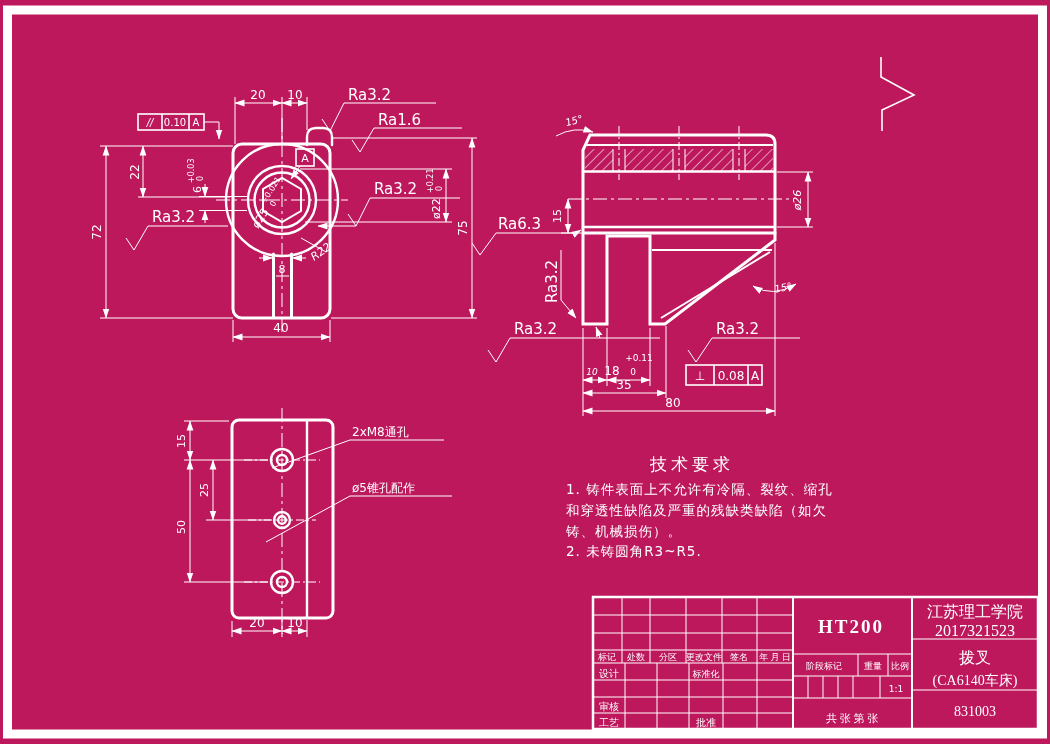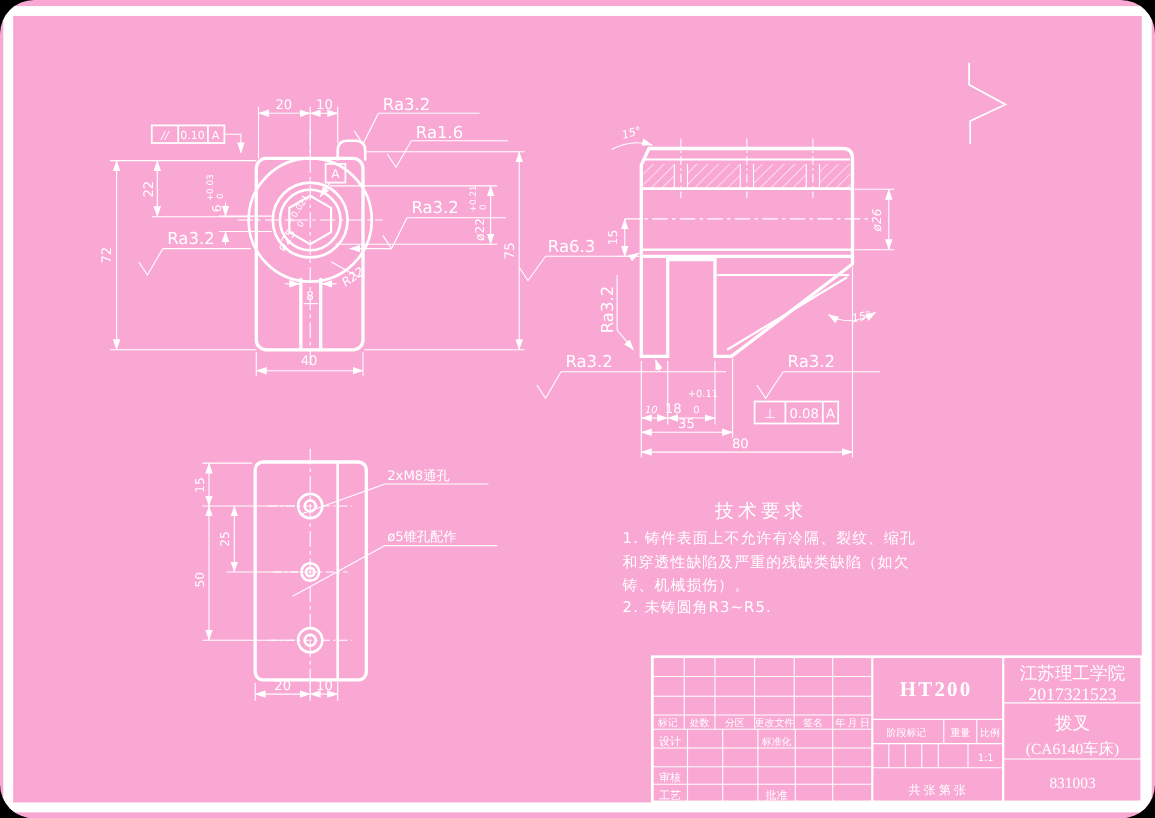--- a/index.html
+++ b/index.html
@@ -1,16 +1,16 @@
 <!DOCTYPE html>
 <html><head>
 <meta charset="utf-8">
 <style>
   html,body{margin:0;padding:0;background:#000;}
-  .stage{position:relative;width:1050px;height:744px;background:#f9a8d4;overflow:hidden;border-radius:31px;}
+  .stage{position:relative;width:1050px;height:744px;background:#be185d;overflow:hidden;}
   svg{display:block;}
   .o3{stroke:#fff;stroke-width:3;fill:none;stroke-linecap:round;}
   .o25{stroke:#fff;stroke-width:2.4;fill:none;stroke-linecap:round;}
   .o2{stroke:#fff;stroke-width:2;fill:none;}
   .thin{stroke:#fff;stroke-width:1;fill:none;}
   .med{stroke:#fff;stroke-width:1.6;fill:none;}
   .cl{stroke:#fff;stroke-width:1;fill:none;stroke-dasharray:14 4 3 4;}
   .cls{stroke:#fff;stroke-width:1;fill:none;stroke-dasharray:8 3 2 3;}
   text{fill:#fff;font-family:"DejaVu Sans",sans-serif;}
   .dimtxt{font-size:12px;}

